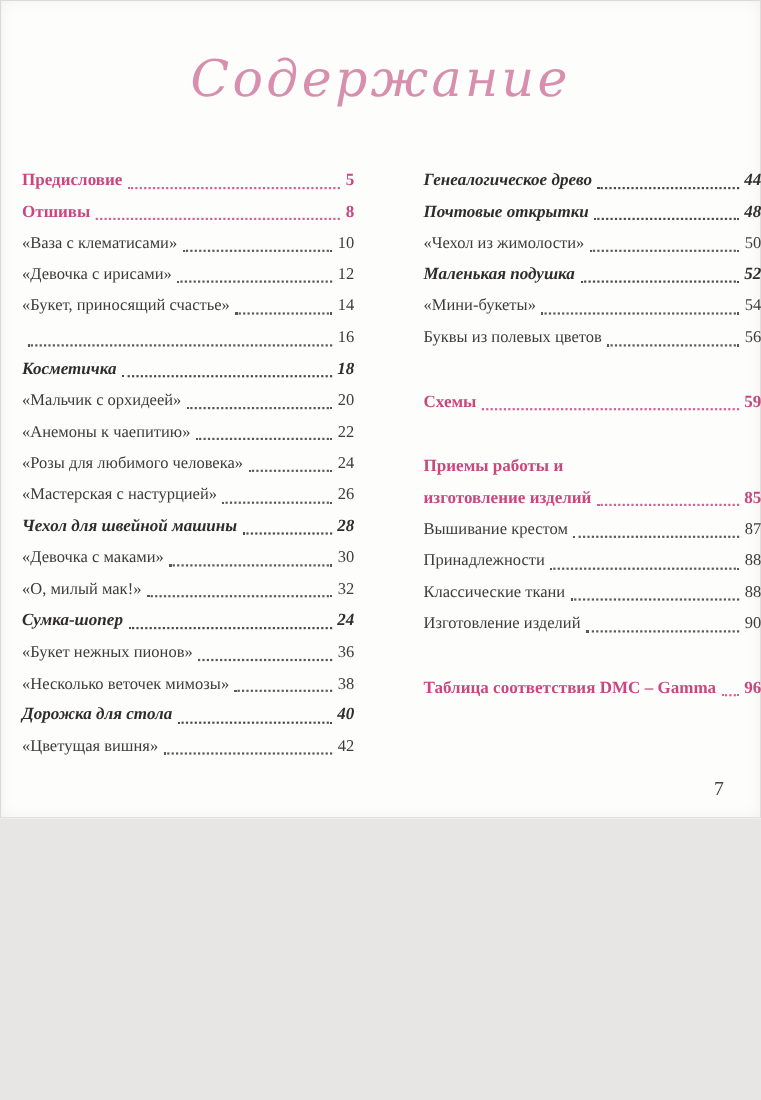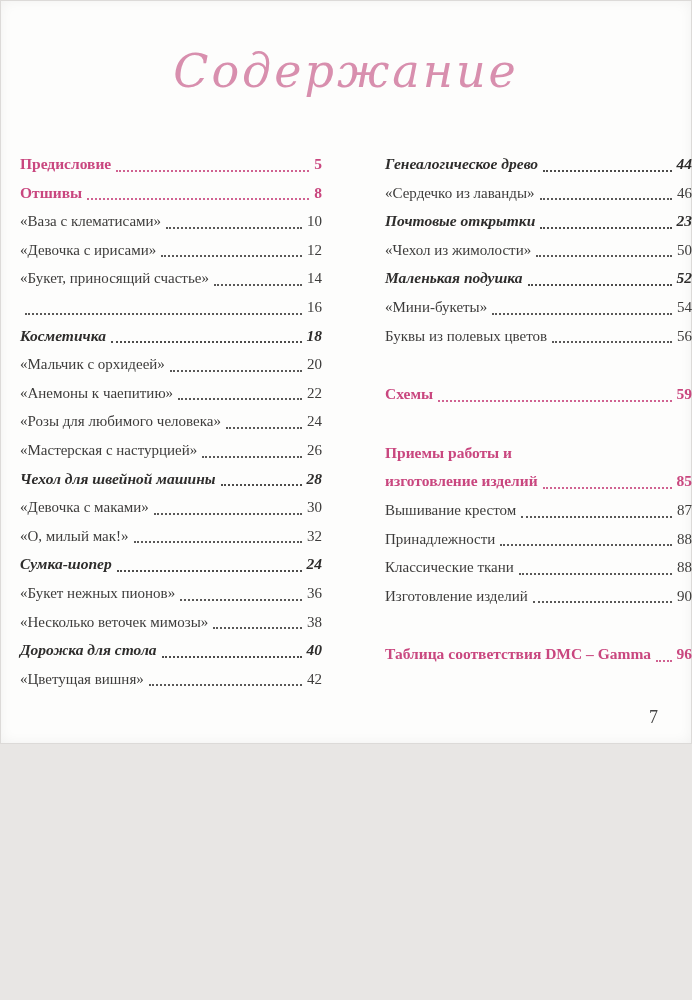--- a/index.html
+++ b/index.html
@@ -173,29 +173,24 @@
           <span class="dots"></span>
           <span class="pagenum">42</span>
         </div>
       </div>
     <div class="col right">
         <div class="row h2">
           <span class="label">Генеалогическое древо</span>
           <span class="dots"></span>
           <span class="pagenum">44</span>
         </div>
-        <div class="row item">
-          <span class="label">«Сердечко из лаванды»</span>
-          <span class="dots"></span>
-          <span class="pagenum">46</span>
-        </div>
         <div class="row h2">
           <span class="label">Почтовые открытки</span>
           <span class="dots"></span>
-          <span class="pagenum">23</span>
+          <span class="pagenum">48</span>
         </div>
         <div class="row item">
           <span class="label">«Чехол из жимолости»</span>
           <span class="dots"></span>
           <span class="pagenum">50</span>
         </div>
         <div class="row h2">
           <span class="label">Маленькая подушка</span>
           <span class="dots"></span>
           <span class="pagenum">52</span>

